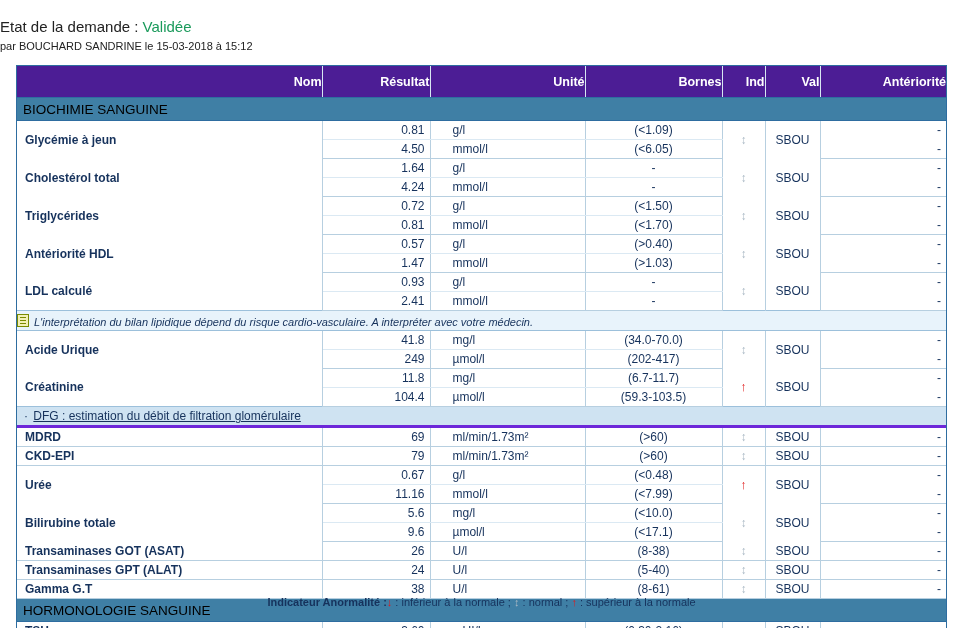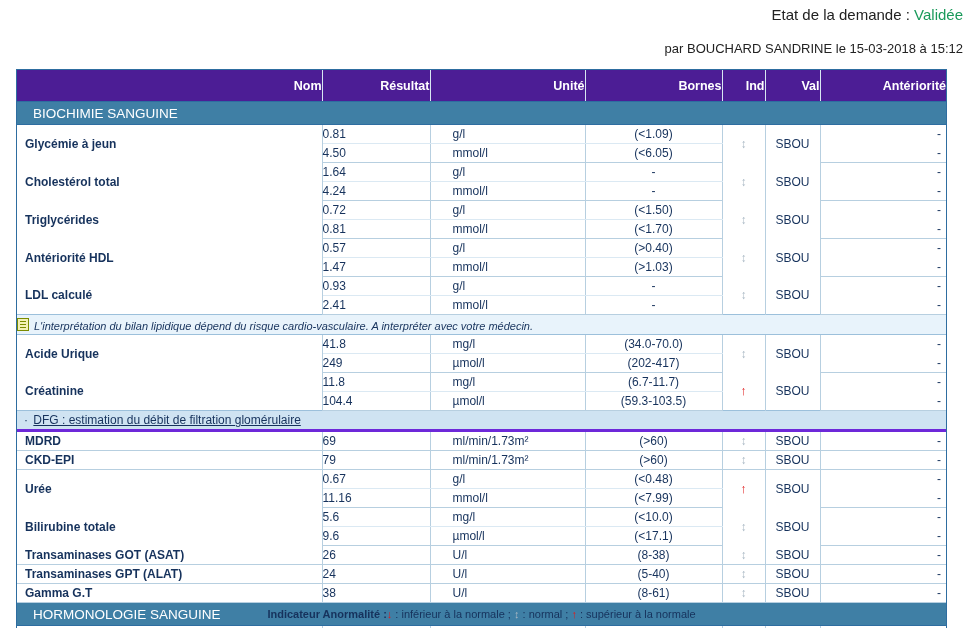--- a/index.html
+++ b/index.html
@@ -10,34 +10,34 @@
   }
   .page {
     width: 963px;
     height: 628px;
     position: relative;
     box-sizing: border-box;
     overflow: hidden;
   }
   
   .doc-header {
-    text-align: right;
-    padding-top: 6px;
+    text-align: left;
+    padding-top: 18px;
   }
   .doc-title {
     font-size: 15px;
     color: #222;
   }
   .doc-title .status {
     color: #1a9a5b;
   }
   .doc-sub {
-    font-size: 13px;
+    font-size: 11px;
     color: #222;
-    margin-top: 18px;
+    margin-top: 5px;
   }
   
   .table-wrap {
     margin: 13px 16px 0 16px;
     border: 1px solid #2e6da0;
     border-bottom: 1px solid #2e6da0;
   }
   table.results {
     border-collapse: collapse;
     width: 100%;
@@ -69,24 +69,24 @@
     padding: 0;
     border-right: 1px solid #b7cfe0;
     vertical-align: middle;
     height: 18px;
     color: #16325c;
   }
   td:last-child { border-right: none; }
 
   .sec-row td {
     background: #3f7fa5;
-    color: #ffffff;
+    color: #000000;
     font-size: 13.5px;
     height: 22px;
-    padding-left: 16px;
+    padding-left: 6px;
     border-right: none;
     border-bottom: 1px solid #2e6da0;
   }
   .sub-row td {
     background: #cfe3f2;
     color: #16325c;
     font-size: 12px;
     height: 18px;
     padding-left: 7px;
     border-right: none;
@@ -126,21 +126,21 @@
     box-shadow: 0 3px 0 #7a8b00, 0 6px 0 #7a8b00;
   }
 
   .name-cell {
     font-weight: bold;
     padding-left: 8px;
     font-size: 12px;
     color: #16325c;
   }
   .res-cell {
-    text-align: left;
+    text-align: right;
     padding-right: 5px;
     margin-top: 47px;
   }
   .unit-cell {
     text-align: left;
     padding-left: 22px;
   }
   .born-cell {
     text-align: center;
   }
@@ -164,21 +164,21 @@
   }
   .arrow-up {
     color: #e01b1b;
     font-size: 13px;
     font-weight: bold;
     line-height: 1;
   }
   
   .legend {
     position: absolute;
-    bottom: 8px;
+    bottom: 20px;
     left: 0;
     right: 0;
     text-align: center;
     font-size: 11px;
     color: #16325c;
   }
   .legend b { color: #16325c; }
   .legend .dn { color: #e01b1b; font-weight: bold; }
   .legend .nm { color: #a9b8c4; font-weight: bold; }
   .legend .up { color: #e01b1b; font-weight: bold; }

